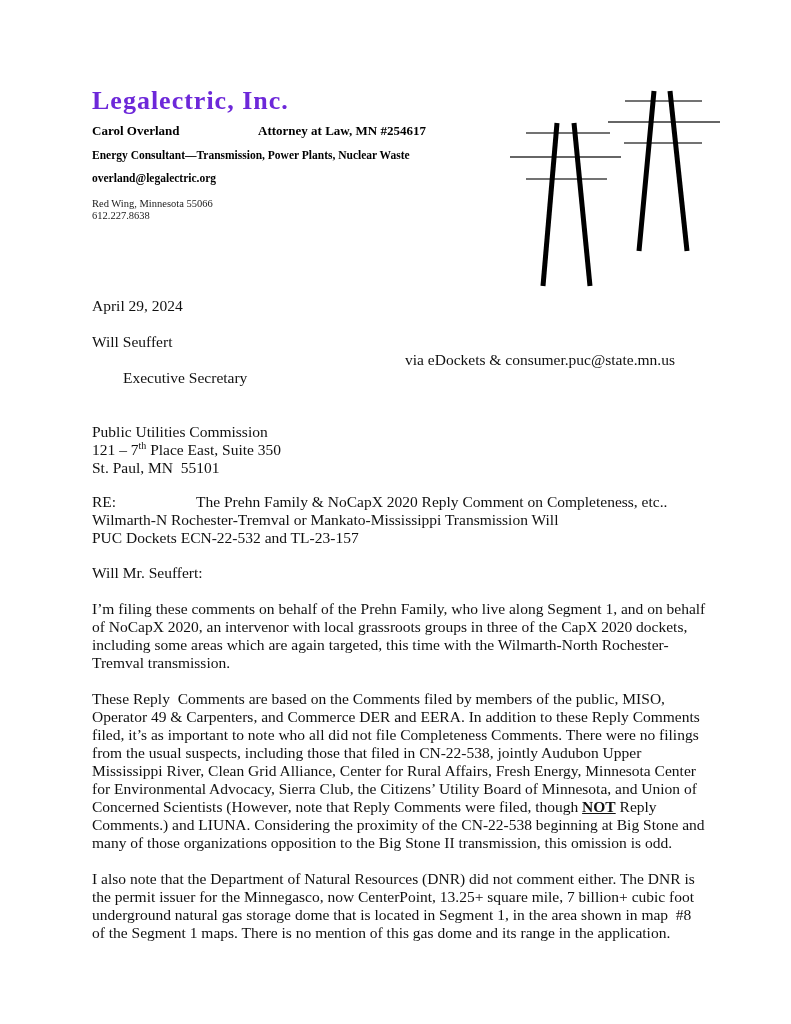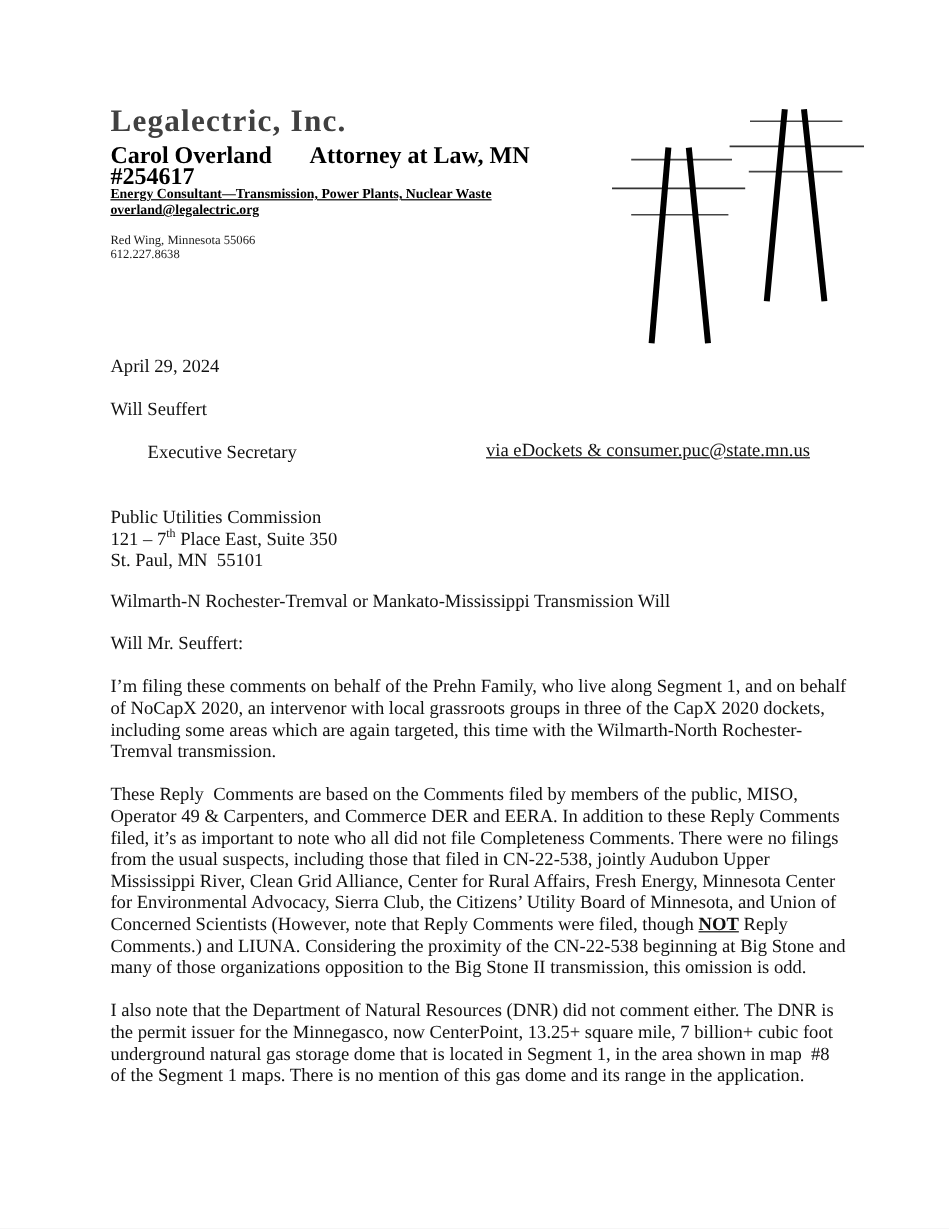--- a/index.html
+++ b/index.html
@@ -19,37 +19,36 @@
     position: absolute;
     top: 86px;
     left: 92px;
     width: 420px;
   }
   .lh-company {
     font-size: 26px;
     font-weight: bold;
     letter-spacing: 1px;
     line-height: 30px;
-    color: #404040;
+    color: #6d28d9;
   }
   .lh-nameline {
     margin-top: 6px;
-    font-size: 20px;
+    font-size: 13px;
     font-weight: bold;
     line-height: 17px;
     color: #000000;
   }
   .lh-name { display: inline-block; width: 166px; }
   .lh-tagline, .lh-email {
     font-size: 11.5px;
     font-weight: bold;
     line-height: 13px;
-    margin-top: 0;
+    margin-top: 10px;
     color: #000000;
-    text-decoration: underline;
   }
   .lh-contact {
     margin-top: 13px;
     font-size: 10.5px;
     line-height: 12.3px;
     color: #1a1a1a;
   }
 
   
   .towers {
@@ -66,21 +65,21 @@
     top: 0;
     left: 92px;
     width: 614px;
     font-size: 15.5px;
     line-height: 18px;
   }
   .content p, .content div.line { margin: 0; white-space: pre-wrap; }
   .date-line { margin-top: 297px !important; }
   .recipient { margin-top: 18px; }
   .via-row { position: relative; }
-  .via-note { position: absolute; left: 313px; top: 16px; white-space: pre; text-decoration: underline; }
+  .via-note { position: absolute; left: 313px; top: 0; white-space: pre; }
   .re-block { margin-top: 16px; }
   .re-label { display: inline-block; width: 104px; }
   .salutation { margin-top: 17px !important; }
   .para { margin-top: 18px !important; }
   sup.ord { font-size: 10px; vertical-align: super; line-height: 0; }
   .bold-not { font-weight: bold; text-decoration: underline; }
 </style>
 </head>
 <body>
 
@@ -123,21 +122,23 @@
       <div class="line via-row">
         <span>Executive Secretary</span>
         <span class="via-note">via eDockets &amp; consumer.puc@state.mn.us</span>
       </div>
       <div class="line">Public Utilities Commission</div>
       <div class="line"><span>121 – 7</span><sup class="ord">th</sup><span> Place East, Suite 350</span></div>
       <div class="line">St. Paul, MN  55101</div>
     </div>
 
     <div class="re-block">
+      <div class="line"><span class="re-label">RE:</span><span>The Prehn Family &amp; NoCapX 2020 Reply Comment on Completeness, etc..</span></div>
       <div class="line">Wilmarth-N Rochester-Tremval or Mankato-Mississippi Transmission Will</div>
+      <div class="line">PUC Dockets ECN-22-532 and TL-23-157</div>
     </div>
 
     <p class="salutation">Will Mr. Seuffert:</p>
 
     <p class="para">I’m filing these comments on behalf of the Prehn Family, who live along Segment 1, and on behalf of NoCapX 2020, an intervenor with local grassroots groups in three of the CapX 2020 dockets, including some areas which are again targeted, this time with the Wilmarth-North Rochester-Tremval transmission.</p>
 
     <p class="para"><span>These Reply  Comments are based on the Comments filed by members of the public, MISO, Operator 49 &amp; Carpenters, and Commerce DER and EERA. In addition to these Reply Comments filed, it’s as important to note who all did not file Completeness Comments. There were no filings from the usual suspects, including those that filed in CN-22-538, jointly Audubon Upper Mississippi River, Clean Grid Alliance, Center for Rural Affairs, Fresh Energy, Minnesota Center for Environmental Advocacy, Sierra Club, the Citizens’ Utility Board of Minnesota, and Union of Concerned Scientists (However, note that Reply Comments were filed, though </span><span class="bold-not">NOT</span><span> Reply Comments.) and LIUNA. Considering the proximity of the CN-22-538 beginning at Big Stone and many of those organizations opposition to the Big Stone II transmission, this omission is odd.</span></p>
 
     <p class="para">I also note that the Department of Natural Resources (DNR) did not comment either. The DNR is the permit issuer for the Minnegasco, now CenterPoint, 13.25+ square mile, 7 billion+ cubic foot underground natural gas storage dome that is located in Segment 1, in the area shown in map  #8 of the Segment 1 maps. There is no mention of this gas dome and its range in the application.</p>
 

